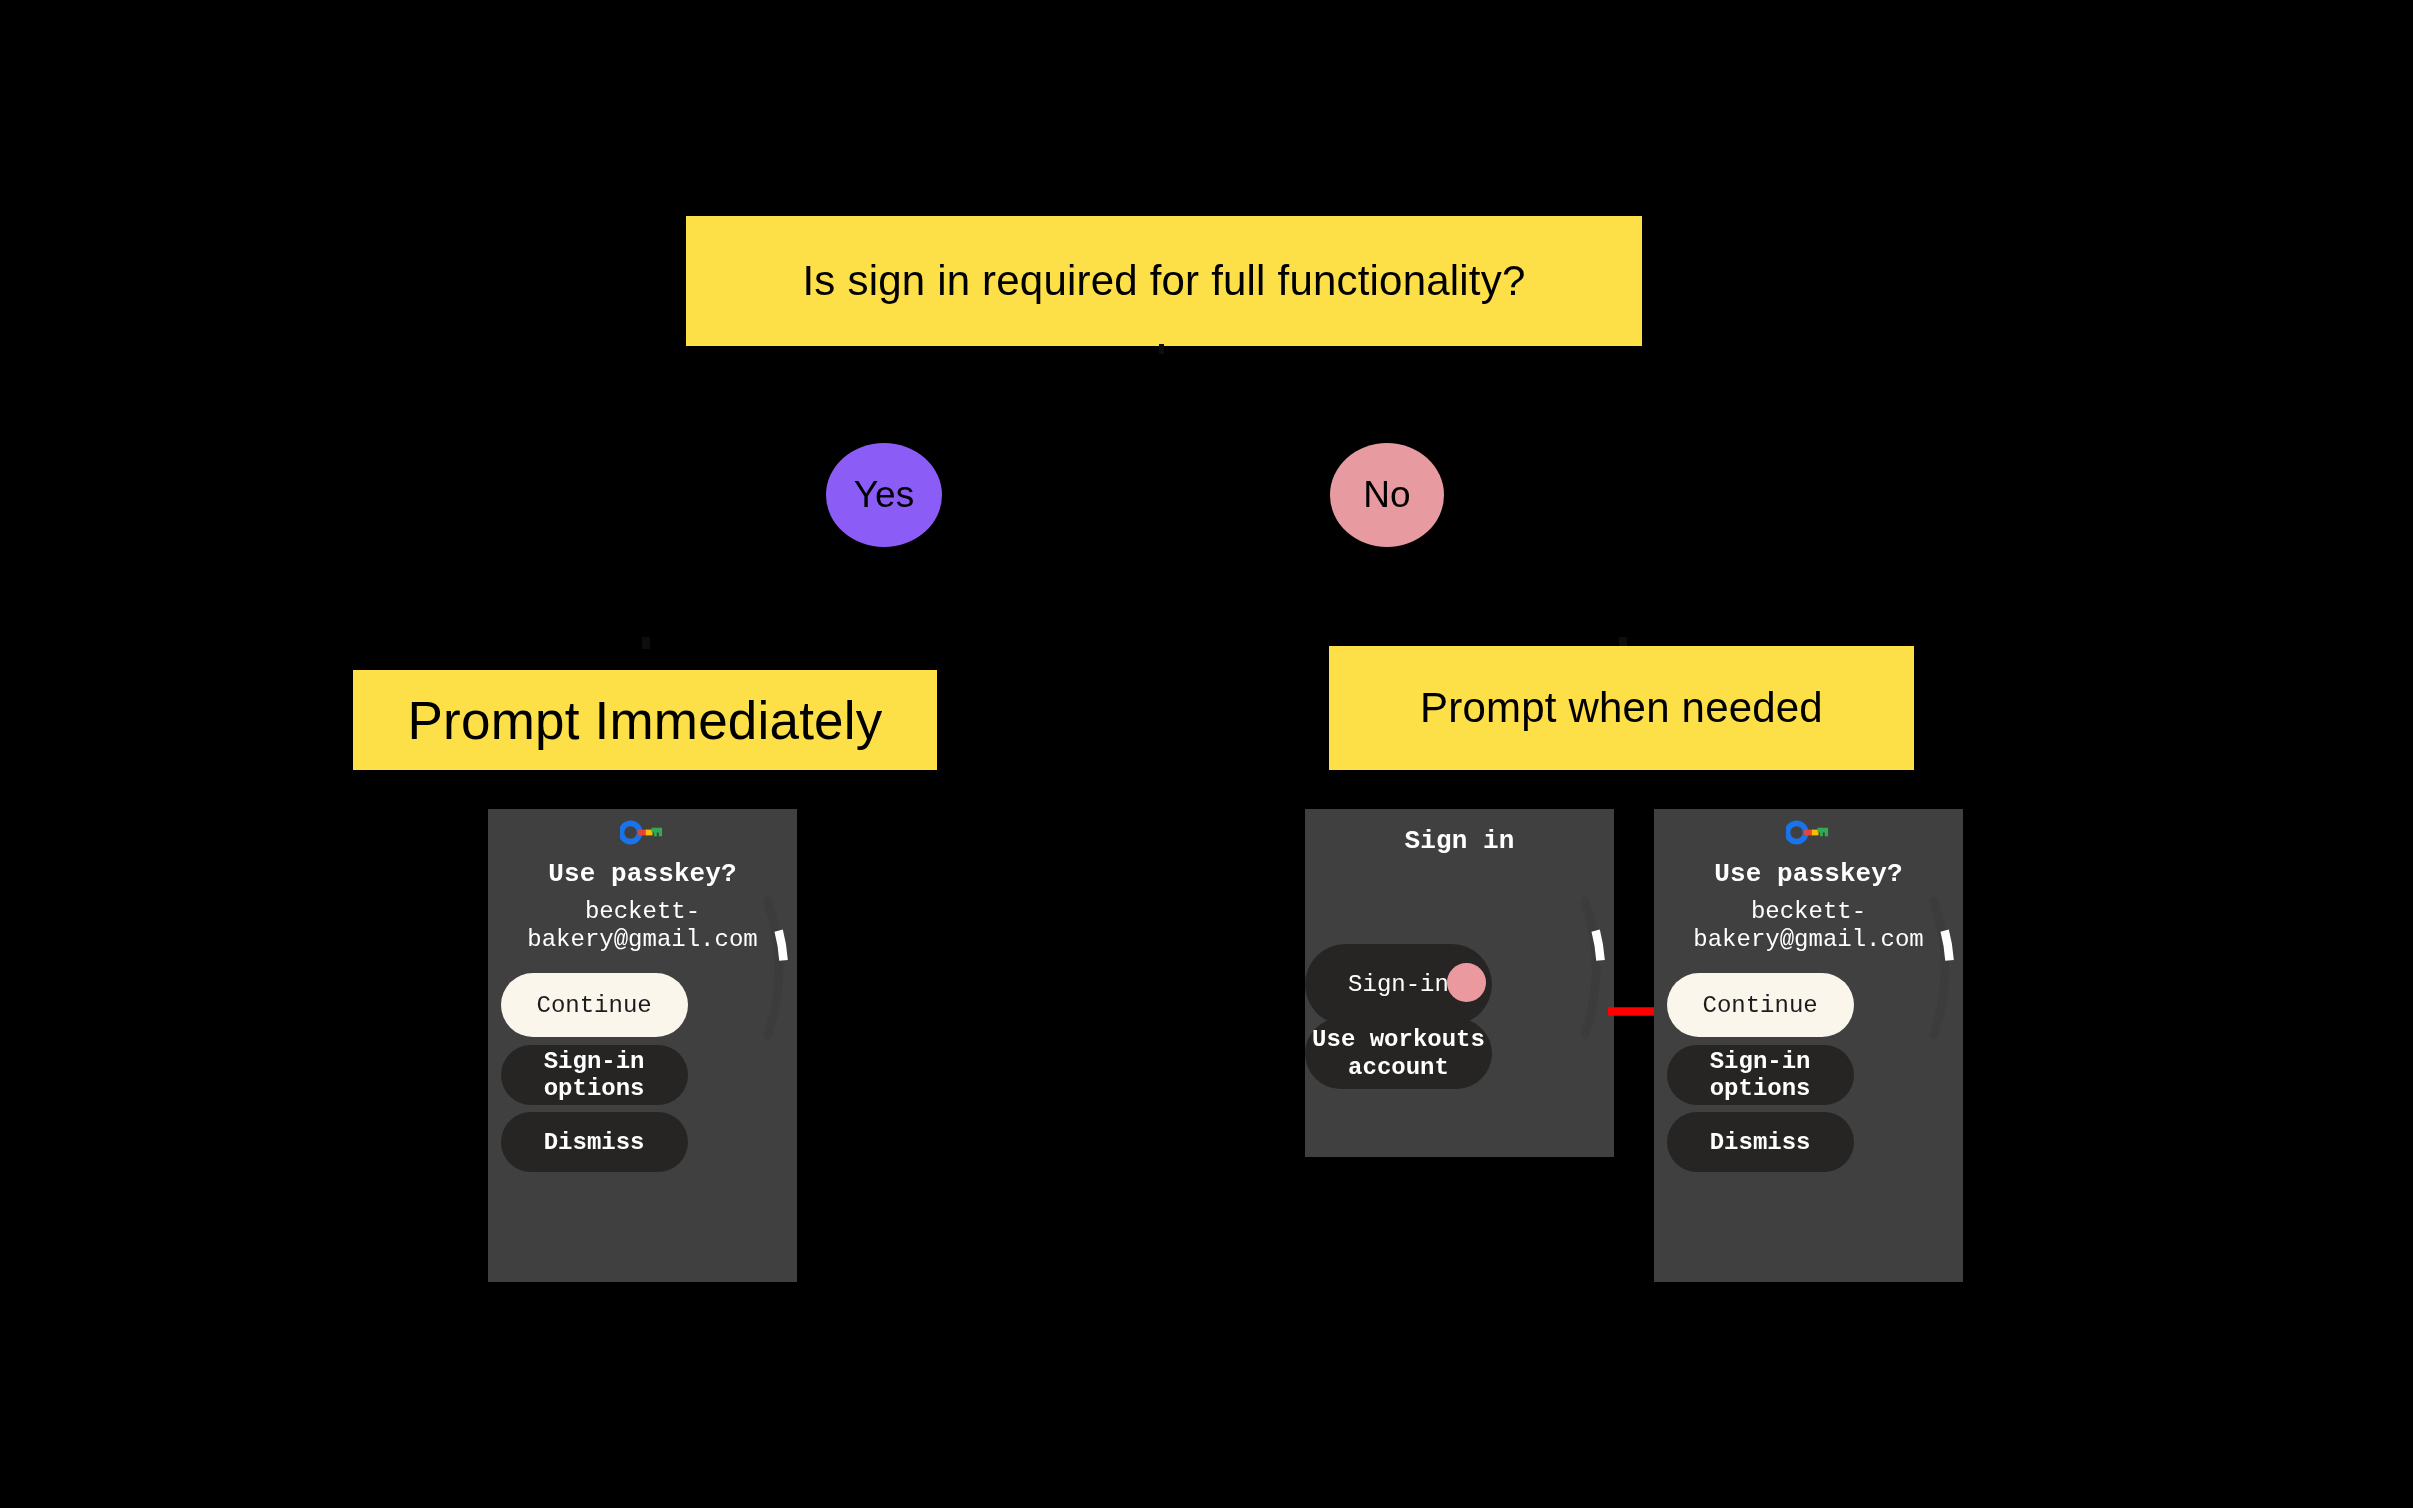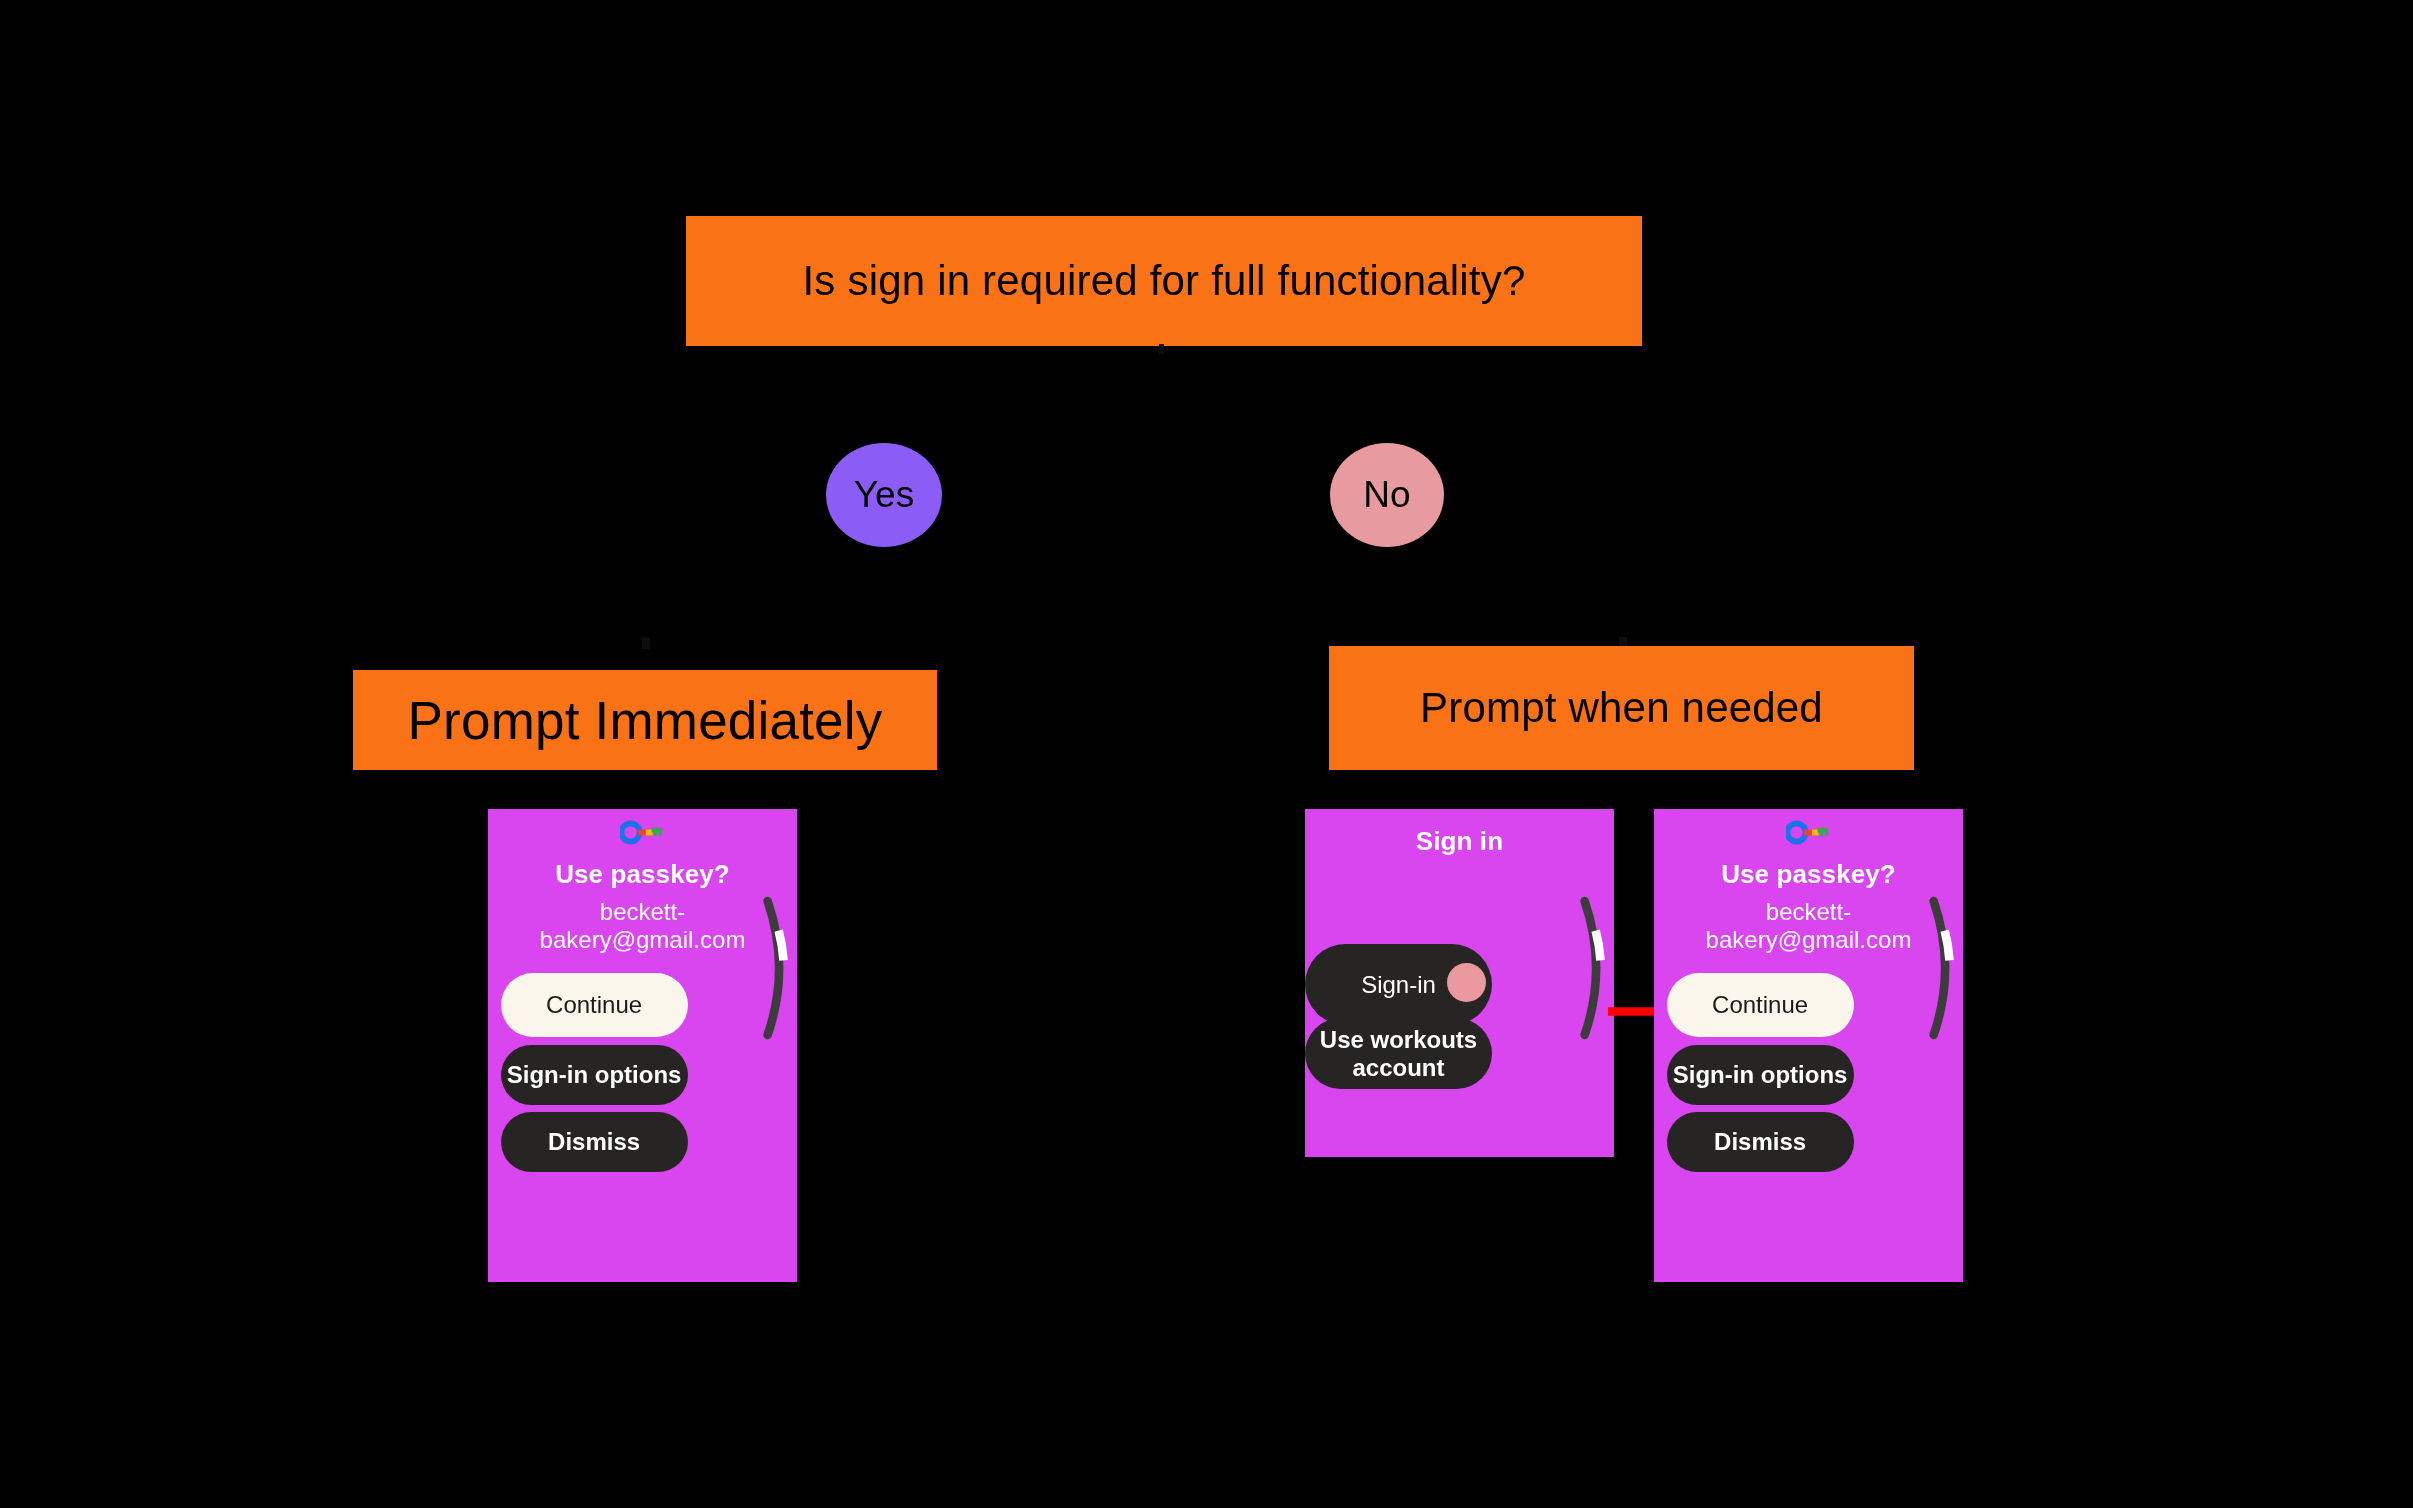--- a/index.html
+++ b/index.html
@@ -12,21 +12,21 @@
     height: 1508px;
     position: relative;
     overflow: hidden;
     font-family: "Liberation Sans", sans-serif;
     -webkit-font-smoothing: antialiased;
   }
 
   
   .flow-box {
     position: absolute;
-    background: #f97316;
+    background: #fde047;
     color: #000000;
     display: flex;
     align-items: center;
     justify-content: center;
     font-weight: 400;
     letter-spacing: 0.2px;
     box-sizing: border-box;
   }
   #decision-box {
     left: 686px;
@@ -76,22 +76,23 @@
 
   
   .connector {
     position: absolute;
     background: #0d0d0d;
   }
 
   
   .watch-screen {
     position: absolute;
-    background: #d946ef;
+    background: #404040;
     overflow: hidden;
+    font-family: Liberation Mono, monospace;
   }
   .passkey-icon {
     position: absolute;
     width: 44px;
     height: 27px;
   }
   .dlg-title {
     position: absolute;
     width: 100%;
     text-align: center;

